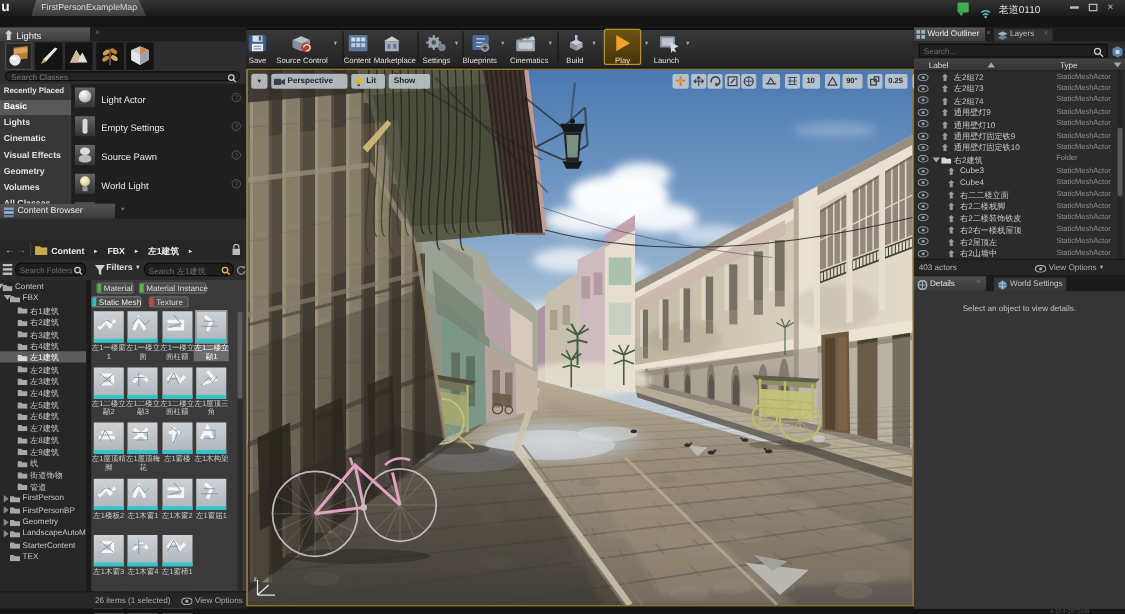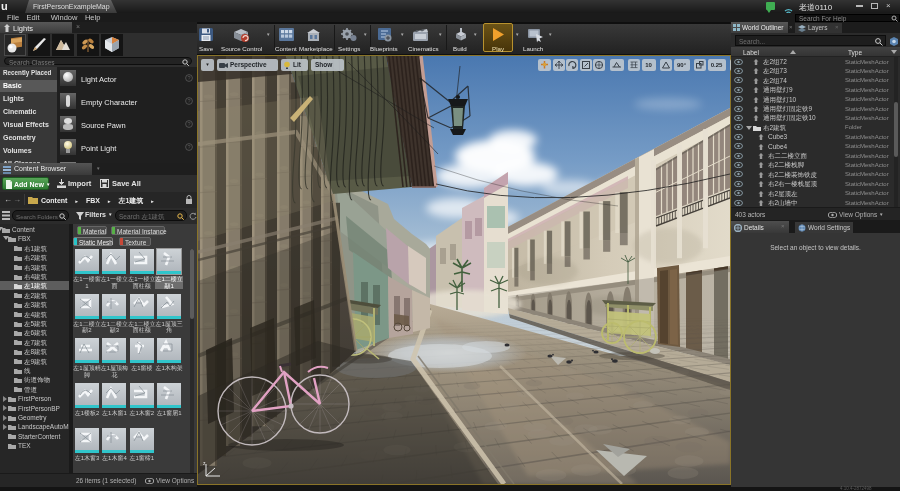--- a/index.html
+++ b/index.html
@@ -23,30 +23,20 @@
           <path d="M1 4 A5 5 0 0 1 8 4 M2.5 6 A3 3 0 0 1 6.5 6" stroke="#58b8c8" fill="none" stroke-width="1.2"></path>
           <circle cx="4.5" cy="7.5" r="1" fill="#58b8c8"></circle>
         </svg>
   </div>
   <div class="abs txt" style="left:799px;top:2px;font-size:8px;color:#e2e2e2;">老道0110</div>
   <div class="abs" style="left:856px;top:5px;width:7px;height:2px;background:#b8b8b8;"></div>
   <div class="abs" style="left:871px;top:3px;width:7px;height:6px;border:1px solid #b8b8b8;"></div>
   <div class="abs" style="left:886px;top:2px;color:#c8c8c8;font-size:8px;line-height:8px;">×</div>
 </div>
 
-<div class="abs" id="menubar" style="left:0;top:13px;width:900px;height:9px;background:#1b1b1b;">
-  <div class="abs txt" style="left:7px;top:0;font-size:7.5px;line-height:9px;color:#c8c8c8;">File  Edit   Window  Help</div>
-  <div class="abs" style="left:795px;top:0.5px;width:105px;height:8.5px;background:#101010;border:1px solid #000;">
-    <div class="abs txt" style="left:3px;top:0.5px;font-size:6.5px;color:#8a8a8a;">Search For Help</div>
-    <svg class="abs" style="right:1px;top:0.5px;" width="7" height="7">
-          <circle cx="3" cy="3" r="2" stroke="#aaa" fill="none"></circle>
-          <line x1="4.5" y1="4.5" x2="6.5" y2="6.5" stroke="#aaa"></line>
-        </svg>
-  </div>
-</div>
 
 <div class="abs" id="modes" style="left:0;top:22px;width:197px;height:141px;background:#2e2e2e;">
 
   <div class="abs" style="left:0;top:0;width:197px;height:11px;background:#1e1e1e;"></div>
   <div class="abs" style="left:0;top:0;width:72px;height:11px;background:linear-gradient(#585858,#3c3c3c);"></div>
   <svg class="abs" style="left:3px;top:1.5px;" width="8" height="8">
         <path d="M4 0 L7 3 L5.5 3 L5.5 8 L2.5 8 L2.5 3 L1 3 Z" fill="#cfcfcf"></path>
       </svg>
   <div class="abs txt" style="left:13px;top:1.5px;font-size:7.5px;color:#ececec;">Lights</div>
   <div class="abs txt" style="left:76px;top:1px;font-size:7px;color:#777;">×</div>
@@ -111,39 +101,39 @@
           <div class="abs" style="left:3px;top:2px;width:10px;height:10px;border-radius:50%;background:radial-gradient(circle at 35% 30%,#fff,#999);"></div>
         </div>
     <div class="abs txt" style="left:24px;top:8px;font-size:7.5px;color:#e8e8e8;">Light Actor</div>
     <svg class="abs" style="left:128px;top:7px;" width="8" height="8">
           <circle cx="4" cy="4" r="3.4" fill="none" stroke="#5a5a5a" stroke-width="0.8"></circle>
           <text x="2.6" y="6" font-size="5.5" fill="#5a5a5a">?</text>
         </svg>
     <div class="abs" style="left:3px;top:26px;width:16px;height:16px;background:linear-gradient(#666,#333);">
           <div class="abs" style="left:6px;top:2px;width:4px;height:12px;border-radius:2px;background:#d8d8d8;"></div>
         </div>
-    <div class="abs txt" style="left:24px;top:31px;font-size:7.5px;color:#e8e8e8;">Empty Character</div>
+    <div class="abs txt" style="left:24px;top:31px;font-size:7.5px;color:#e8e8e8;">Empty Settings</div>
     <svg class="abs" style="left:128px;top:30px;" width="8" height="8">
           <circle cx="4" cy="4" r="3.4" fill="none" stroke="#5a5a5a" stroke-width="0.8"></circle>
           <text x="2.6" y="6" font-size="5.5" fill="#5a5a5a">?</text>
         </svg>
     <div class="abs" style="left:3px;top:49px;width:16px;height:16px;background:linear-gradient(#666,#333);">
           <div class="abs" style="left:4px;top:2px;width:8px;height:6px;border-radius:50%;background:#ddd;"></div>
           <div class="abs" style="left:3px;top:8px;width:10px;height:6px;border-radius:40%;background:#bbb;"></div>
         </div>
     <div class="abs txt" style="left:24px;top:54px;font-size:7.5px;color:#e8e8e8;">Source Pawn</div>
     <svg class="abs" style="left:128px;top:53px;" width="8" height="8">
           <circle cx="4" cy="4" r="3.4" fill="none" stroke="#5a5a5a" stroke-width="0.8"></circle>
           <text x="2.6" y="6" font-size="5.5" fill="#5a5a5a">?</text>
         </svg>
     <div class="abs" style="left:3px;top:72px;width:16px;height:16px;background:linear-gradient(#666,#333);">
           <div class="abs" style="left:4px;top:2px;width:8px;height:8px;border-radius:50%;background:radial-gradient(circle at 40% 35%,#fffbe8,#c8b868);"></div>
           <div class="abs" style="left:6px;top:10px;width:4px;height:4px;background:#999;"></div>
         </div>
-    <div class="abs txt" style="left:24px;top:77px;font-size:7.5px;color:#e8e8e8;">Point Light</div>
+    <div class="abs txt" style="left:24px;top:77px;font-size:7.5px;color:#e8e8e8;">World Light</div>
     <svg class="abs" style="left:128px;top:76px;" width="8" height="8">
           <circle cx="4" cy="4" r="3.4" fill="none" stroke="#5a5a5a" stroke-width="0.8"></circle>
           <text x="2.6" y="6" font-size="5.5" fill="#5a5a5a">?</text>
         </svg>
     <div class="abs" style="left:3px;top:95px;width:16px;height:1px;background:#777;"></div>
         <div class="abs" style="left:3px;top:95.5px;width:16px;height:0.5px;background:#999;"></div>
   </div>
 </div>
 
 <div class="abs" id="cbrowser" style="left:0;top:163px;width:197px;height:324px;background:#2b2b2b;">
@@ -151,39 +141,20 @@
   <div class="abs" style="left:0;top:0;width:197px;height:12px;background:#1e1e1e;"></div>
   <div class="abs" style="left:0;top:0;width:92px;height:12px;background:linear-gradient(#545454,#3a3a3a);"></div>
   <svg class="abs" style="left:3px;top:2px;" width="9" height="9">
         <rect x="0" y="1" width="8" height="2" fill="#7fa3c8"></rect>
         <rect x="0" y="4" width="8" height="2" fill="#9ab8d8"></rect>
         <rect x="0" y="7" width="8" height="2" fill="#6888a8"></rect>
       </svg>
   <div class="abs txt" style="left:14px;top:2px;font-size:7px;color:#e8e8e8;">Content Browser</div>
   <div class="abs txt" style="left:96px;top:2px;font-size:7px;color:#777;"><span style="font-size:4.5px;vertical-align:1px;">▼</span></div>
 
-  <div class="abs" style="left:0;top:12px;width:197px;height:17px;background:#2d2d2d;">
-    <div class="abs" style="left:2px;top:2px;width:47px;height:13px;background:linear-gradient(#57a557,#2e7a33);border:1px solid #1d5a22;border-radius:2px;">
-      <svg class="abs" style="left:2px;top:2px;" width="8" height="9">
-            <path d="M1 0 H5 L7 2 V9 H1 Z" fill="#eaf5ea"></path>
-            <path d="M5 0 L7 2 H5 Z" fill="#bcd8bc"></path>
-          </svg>
-      <div class="abs txt" style="left:11px;top:2.5px;font-size:7px;font-weight:bold;color:#fff;">Add New <span style="font-size:4.5px;vertical-align:1px;">▼</span></div>
-    </div>
-    <svg class="abs" style="left:57px;top:4px;" width="9" height="9">
-          <path d="M4.5 0 V5 M2 3 L4.5 5.5 L7 3 M0 7 H9 V9 H0 Z" stroke="#d8d8d8" fill="#d8d8d8" stroke-width="1"></path>
-        </svg>
-    <div class="abs txt" style="left:68px;top:4px;font-size:7.5px;font-weight:bold;color:#e4e4e4;">Import</div>
-    <svg class="abs" style="left:100px;top:4px;" width="9" height="9">
-          <rect x="0.5" y="0.5" width="8" height="8" fill="none" stroke="#d8d8d8"></rect>
-          <rect x="2" y="0.5" width="5" height="3" fill="#d8d8d8"></rect>
-          <rect x="2.5" y="5" width="4" height="3.5" fill="#d8d8d8"></rect>
-        </svg>
-    <div class="abs txt" style="left:112px;top:4px;font-size:7.5px;font-weight:bold;color:#e4e4e4;">Save All</div>
-  </div>
 
   <div class="abs" style="left:0;top:29px;width:197px;height:16px;background:#262626;">
     <div class="abs txt" style="left:4px;top:3px;font-size:8px;color:#cfcfcf;">←</div>
     <div class="abs txt" style="left:13px;top:3px;font-size:8px;color:#888;">→</div>
     <div class="abs" style="left:24px;top:2px;width:1px;height:11px;background:#3c3c3c;"></div>
     <svg class="abs" style="left:28px;top:4px;" width="10" height="8">
           <path d="M0 1 H4 L5 2 H10 V8 H0 Z" fill="#c8a84c"></path>
         </svg>
     <div class="abs txt" style="left:41px;top:3.5px;font-size:7px;font-weight:bold;color:#ececec;">Content <span style="font-size:4.5px;vertical-align:0.5px;">►</span> FBX <span style="font-size:4.5px;vertical-align:0.5px;">►</span> 左1建筑 <span style="font-size:4.5px;vertical-align:0.5px;">►</span></div>
     <svg class="abs" style="left:185px;top:3px;" width="8" height="9">

